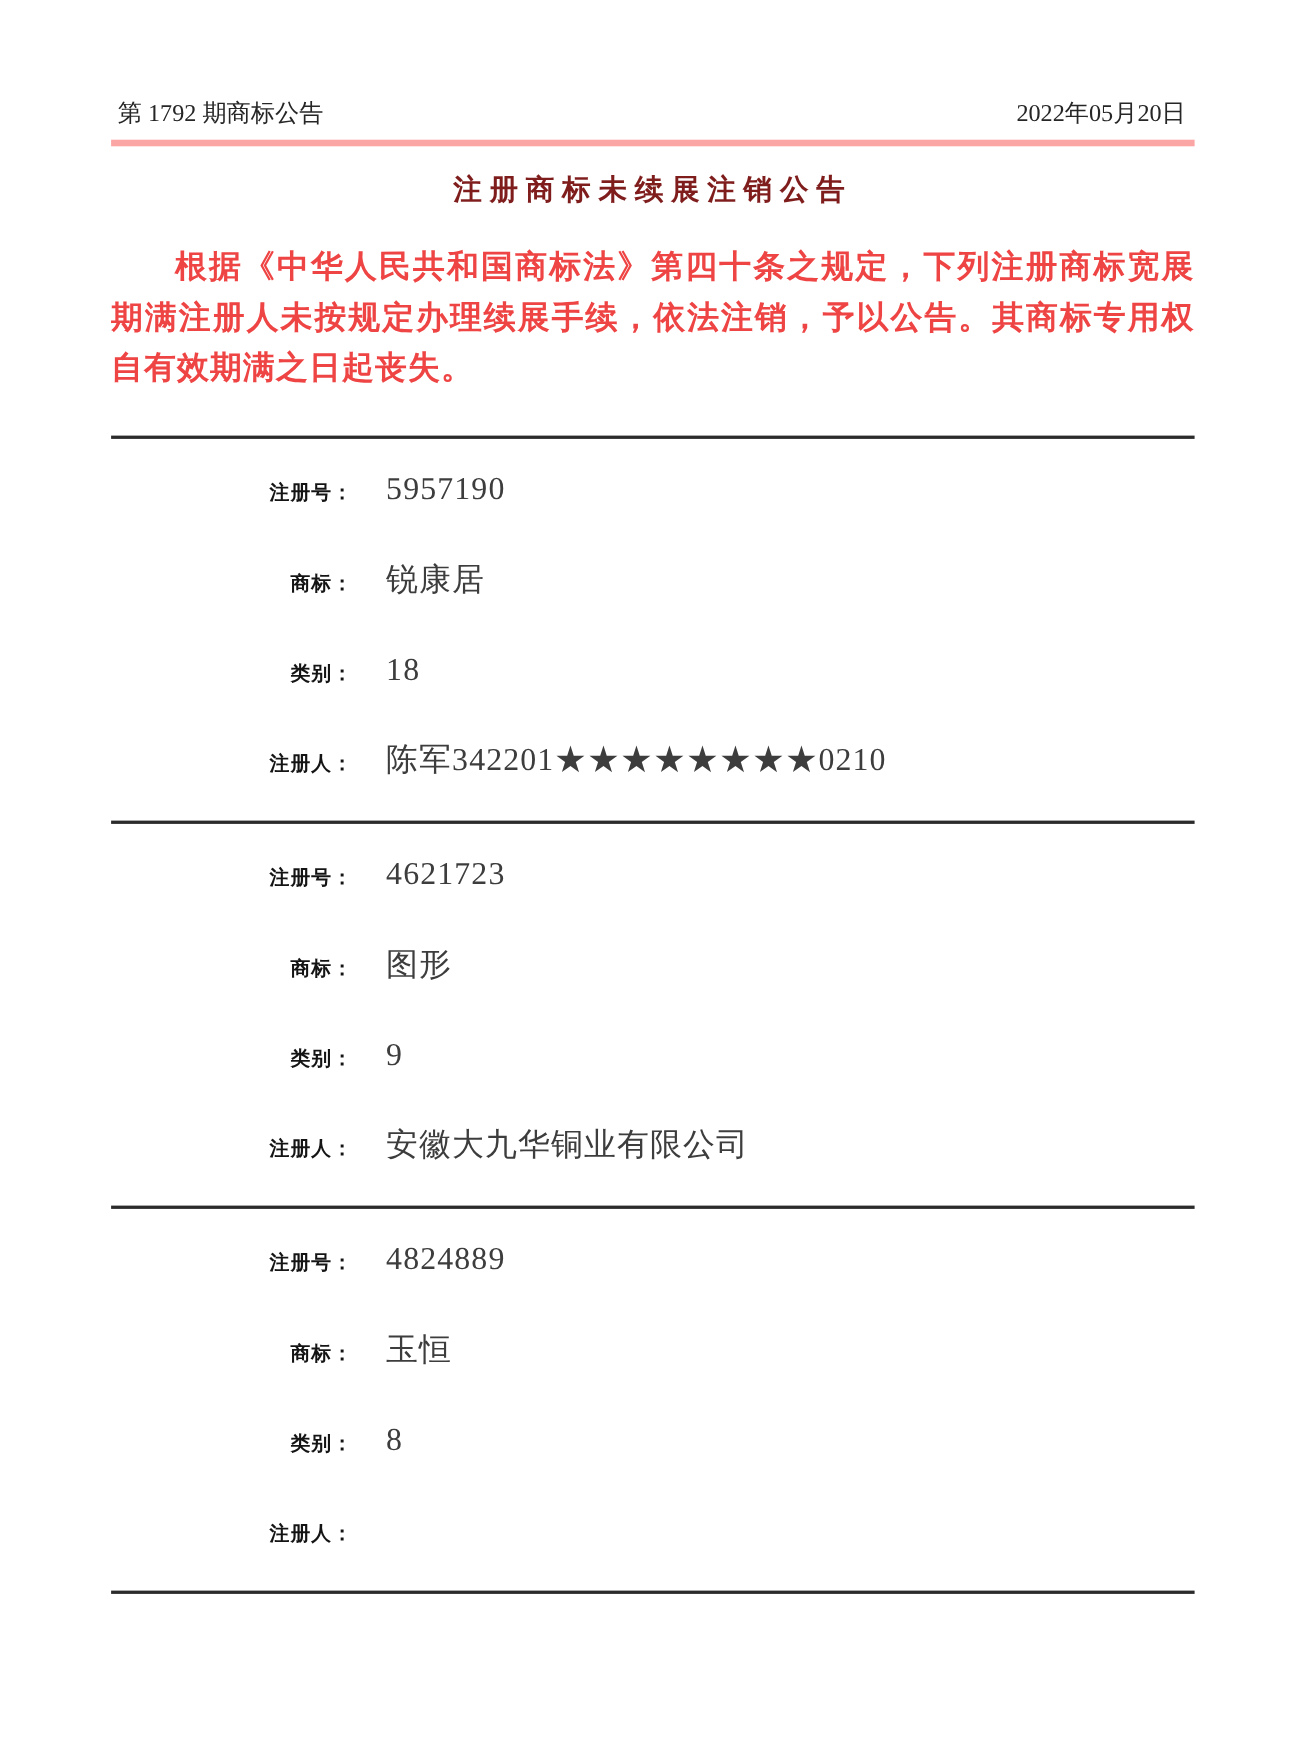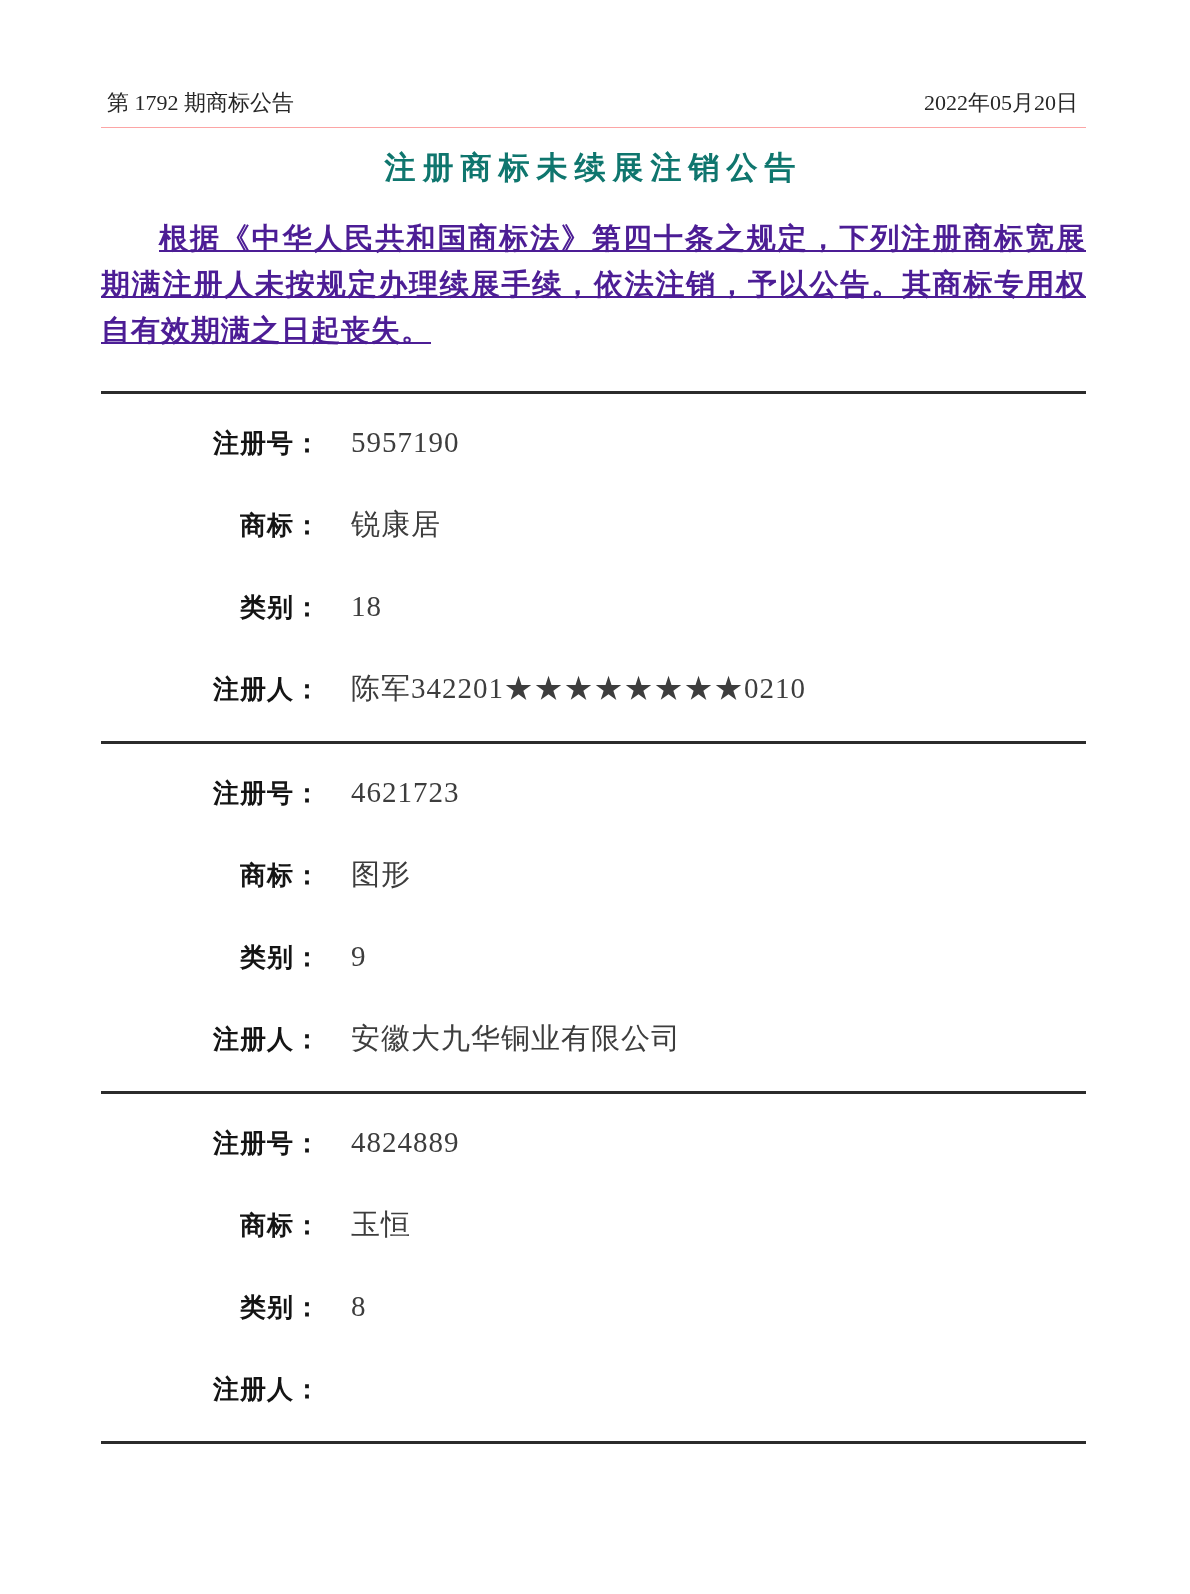--- a/index.html
+++ b/index.html
@@ -20,41 +20,40 @@
     overflow: hidden;
   }
   .gazette-header {
     display: flex;
     justify-content: space-between;
     align-items: flex-end;
     font-size: 22px;
     line-height: 26px;
     color: #262626;
     padding: 0 8px 11px 6px;
-    border-bottom: 1px solid #fca5a5;
+    border-bottom: 6px solid #fca5a5;
   }
   .doc-title {
     margin: 17px 0 0 0;
     text-align: center;
-    font-size: 31px;
+    font-size: 26px;
     line-height: 46px;
     font-weight: bold;
     letter-spacing: 7px;
-    color: #0f766e;
+    color: #7f1d1d;
   }
   .intro {
     margin: 24px 0 16px 0;
     font-size: 29px;
     line-height: 46px;
     font-weight: bold;
     text-indent: 2em;
     text-align: justify;
     letter-spacing: 1px;
-    color: #4c1d95;
-    text-decoration: underline;
+    color: #ef4444;
   }
   .entries {
     margin-top: 38px;
     border-bottom: 3px solid #2b2b2b;
   }
   .entry {
     box-sizing: border-box;
     height: 350px;
     border-top: 3px solid #2b2b2b;
     padding-top: 16px;
@@ -63,21 +62,21 @@
     display: flex;
     align-items: baseline;
     margin-bottom: 36px;
     line-height: 26px;
   }
   .field-label {
     width: 220px;
     text-align: right;
     font-family: "Liberation Sans", "DejaVu Sans", sans-serif;
     font-weight: bold;
-    font-size: 26px;
+    font-size: 18px;
     color: #141414;
     letter-spacing: 1px;
     flex: none;
     margin-top: 20px;
   }
   .field-value {
     margin-left: 30px;
     font-size: 29px;
     color: #3d3d3d;
     letter-spacing: 1px;

